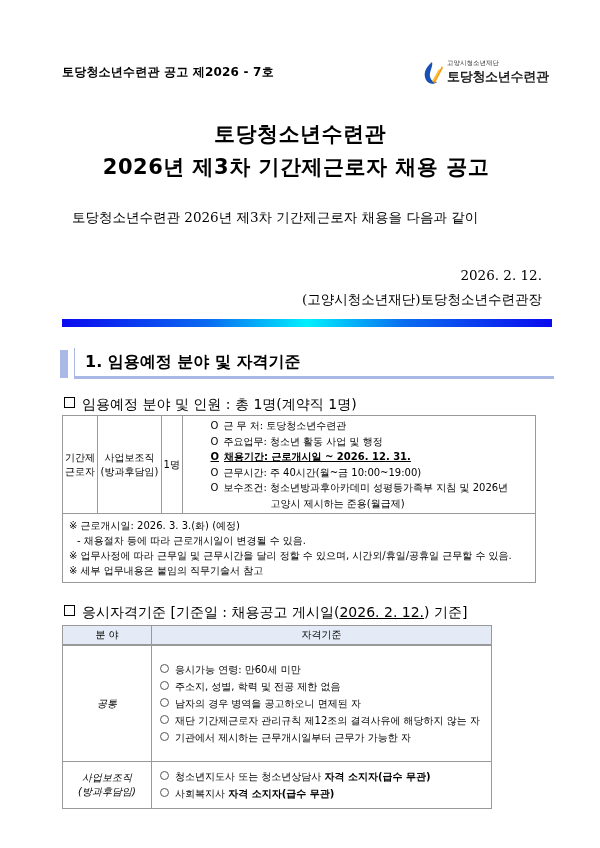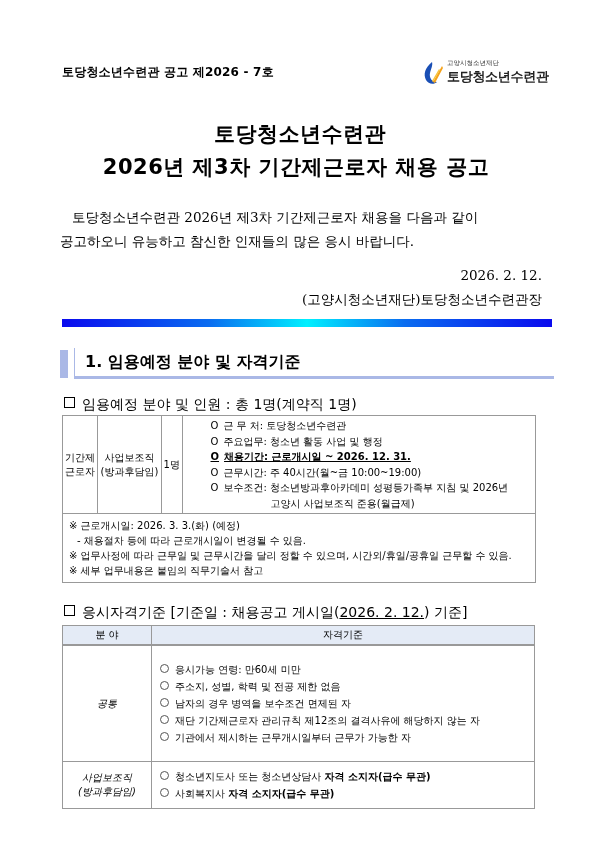--- a/index.html
+++ b/index.html
@@ -42,21 +42,21 @@
   .t1 .c1 { width: 50px; }
   .t1 .c2 { width: 80px; }
   .t1 .c3 { width: 36px; }
   .t1 td.center { text-align: center; vertical-align: middle; line-height: 14px; }
   .duty-list { padding: 2px 8px; line-height: 15.5px; }
   .duty-item { white-space: nowrap; margin-left: 20px; }
   .duty-item.underline { text-decoration: underline; font-weight: bold; }
   .duty-cont { padding-left: 60px; }
   .notes td { padding: 4px 6px; line-height: 15px; }
 
-  .t2 { left: 62px; top: 625px; width: 473px; border-radius: 26px; }
+  .t2 { left: 62px; top: 625px; width: 430px; border-radius: 26px; }
   .t2 td, .t2 th { border: 1px solid #999; }
   .t2 th { background: #e4ebf6; font-weight: normal; height: 16px; border-bottom: 2px solid #999; }
   .t2 .c1 { width: 86px; }
   .t2 td.center { text-align: center; vertical-align: middle; line-height: 14px; font-style: italic; }
   .t2 .crit { padding: 15px 8px; line-height: 17px; }
   .t2 tr.row-common td { border-bottom: 1px dashed #bbb; }
   .crit-item { white-space: nowrap; }
   .circle { display: inline-block; width: 7px; height: 7px; border: 1px solid #555; border-radius: 50%; margin-right: 6px; vertical-align: 0px; }
   .o-mark { margin-right: 5px; }
   b.bold { font-weight: bold; }
@@ -74,21 +74,20 @@
   </svg>
   <span class="logo-sub">고양시청소년재단</span>
   <span class="logo-main">토당청소년수련관</span>
 </div>
 
 <div class="abs title-1">토당청소년수련관</div>
 <div class="abs title-2">2026년 제3차 기간제근로자 채용 공고</div>
 
 <div class="abs intro">
   <span class="intro-line1">토당청소년수련관 2026년 제3차 기간제근로자 채용을 다음과 같이</span>
-  <span>공고하오니 유능하고 참신한 인재들의 많은 응시 바랍니다.</span>
 </div>
 
 <div class="abs date">2026. 2. 12.</div>
 <div class="abs issuer">(고양시청소년재단)토당청소년수련관장</div>
 
 <div class="abs divider-bar"></div>
 
 <div class="abs sec-accent"></div>
 <div class="abs sec-head">
   <span class="sec-title">1. 임용예정 분야 및 자격기준</span>
@@ -109,21 +108,21 @@
       <span>사업보조직</span><br>
       <span>(방과후담임)</span>
     </td>
     <td class="center">1명</td>
     <td class="duty-list">
       <div class="duty-item"><span class="o-mark">O</span><span>근 무 처: 토당청소년수련관</span></div>
       <div class="duty-item"><span class="o-mark">O</span><span>주요업무: 청소년 활동 사업 및 행정</span></div>
       <div class="duty-item underline"><span class="o-mark">O</span><span>채용기간: 근로개시일 ~ 2026. 12. 31.</span></div>
       <div class="duty-item"><span class="o-mark">O</span><span>근무시간: 주 40시간(월~금 10:00~19:00)</span></div>
       <div class="duty-item"><span class="o-mark">O</span><span>보수조건: 청소년방과후아카데미 성평등가족부 지침 및 2026년</span></div>
-      <div class="duty-item duty-cont">고양시 사업보조직 준용(월급제)</div>
+      <div class="duty-item duty-cont">고양시 제시하는 준용(월급제)</div>
     </td>
   </tr>
   <tr class="notes">
     <td colspan="4">
       <div>※ 근로개시일: 2026. 3. 3.(화) (예정)</div>
       <div style="padding-left:8px">  - 채용절차 등에 따라 근로개시일이 변경될 수 있음.</div>
       <div>※ 업무사정에 따라 근무일 및 근무시간을 달리 정할 수 있으며, 시간외/휴일/공휴일 근무할 수 있음.</div>
       <div>※ 세부 업무내용은 붙임의 직무기술서 참고</div>
     </td>
   </tr>
@@ -138,21 +137,21 @@
   <tbody>
       <tr>
     <th class="c1">분 야</th>
     <th>자격기준</th>
   </tr>
   <tr class="row-common">
     <td class="center">공통</td>
     <td class="crit">
       <div class="crit-item"><span class="circle"></span><span>응시가능 연령: 만60세 미만</span></div>
       <div class="crit-item"><span class="circle"></span><span>주소지, 성별, 학력 및 전공 제한 없음</span></div>
-      <div class="crit-item"><span class="circle"></span><span>남자의 경우 병역을 보수조건 면제된 자</span></div>
+      <div class="crit-item"><span class="circle"></span><span>남자의 경우 병역을 공고하오니 면제된 자</span></div>
       <div class="crit-item"><span class="circle"></span><span>재단 기간제근로자 관리규칙 제12조의 결격사유에 해당하지 않는 자</span></div>
       <div class="crit-item"><span class="circle"></span><span>기관에서 제시하는 근무개시일부터 근무가 가능한 자</span></div>
     </td>
   </tr>
   <tr>
     <td class="center">
       <span>사업보조직</span><br>
       <span>(방과후담임)</span>
     </td>
     <td class="crit" style="padding-top:6px;padding-bottom:6px">

